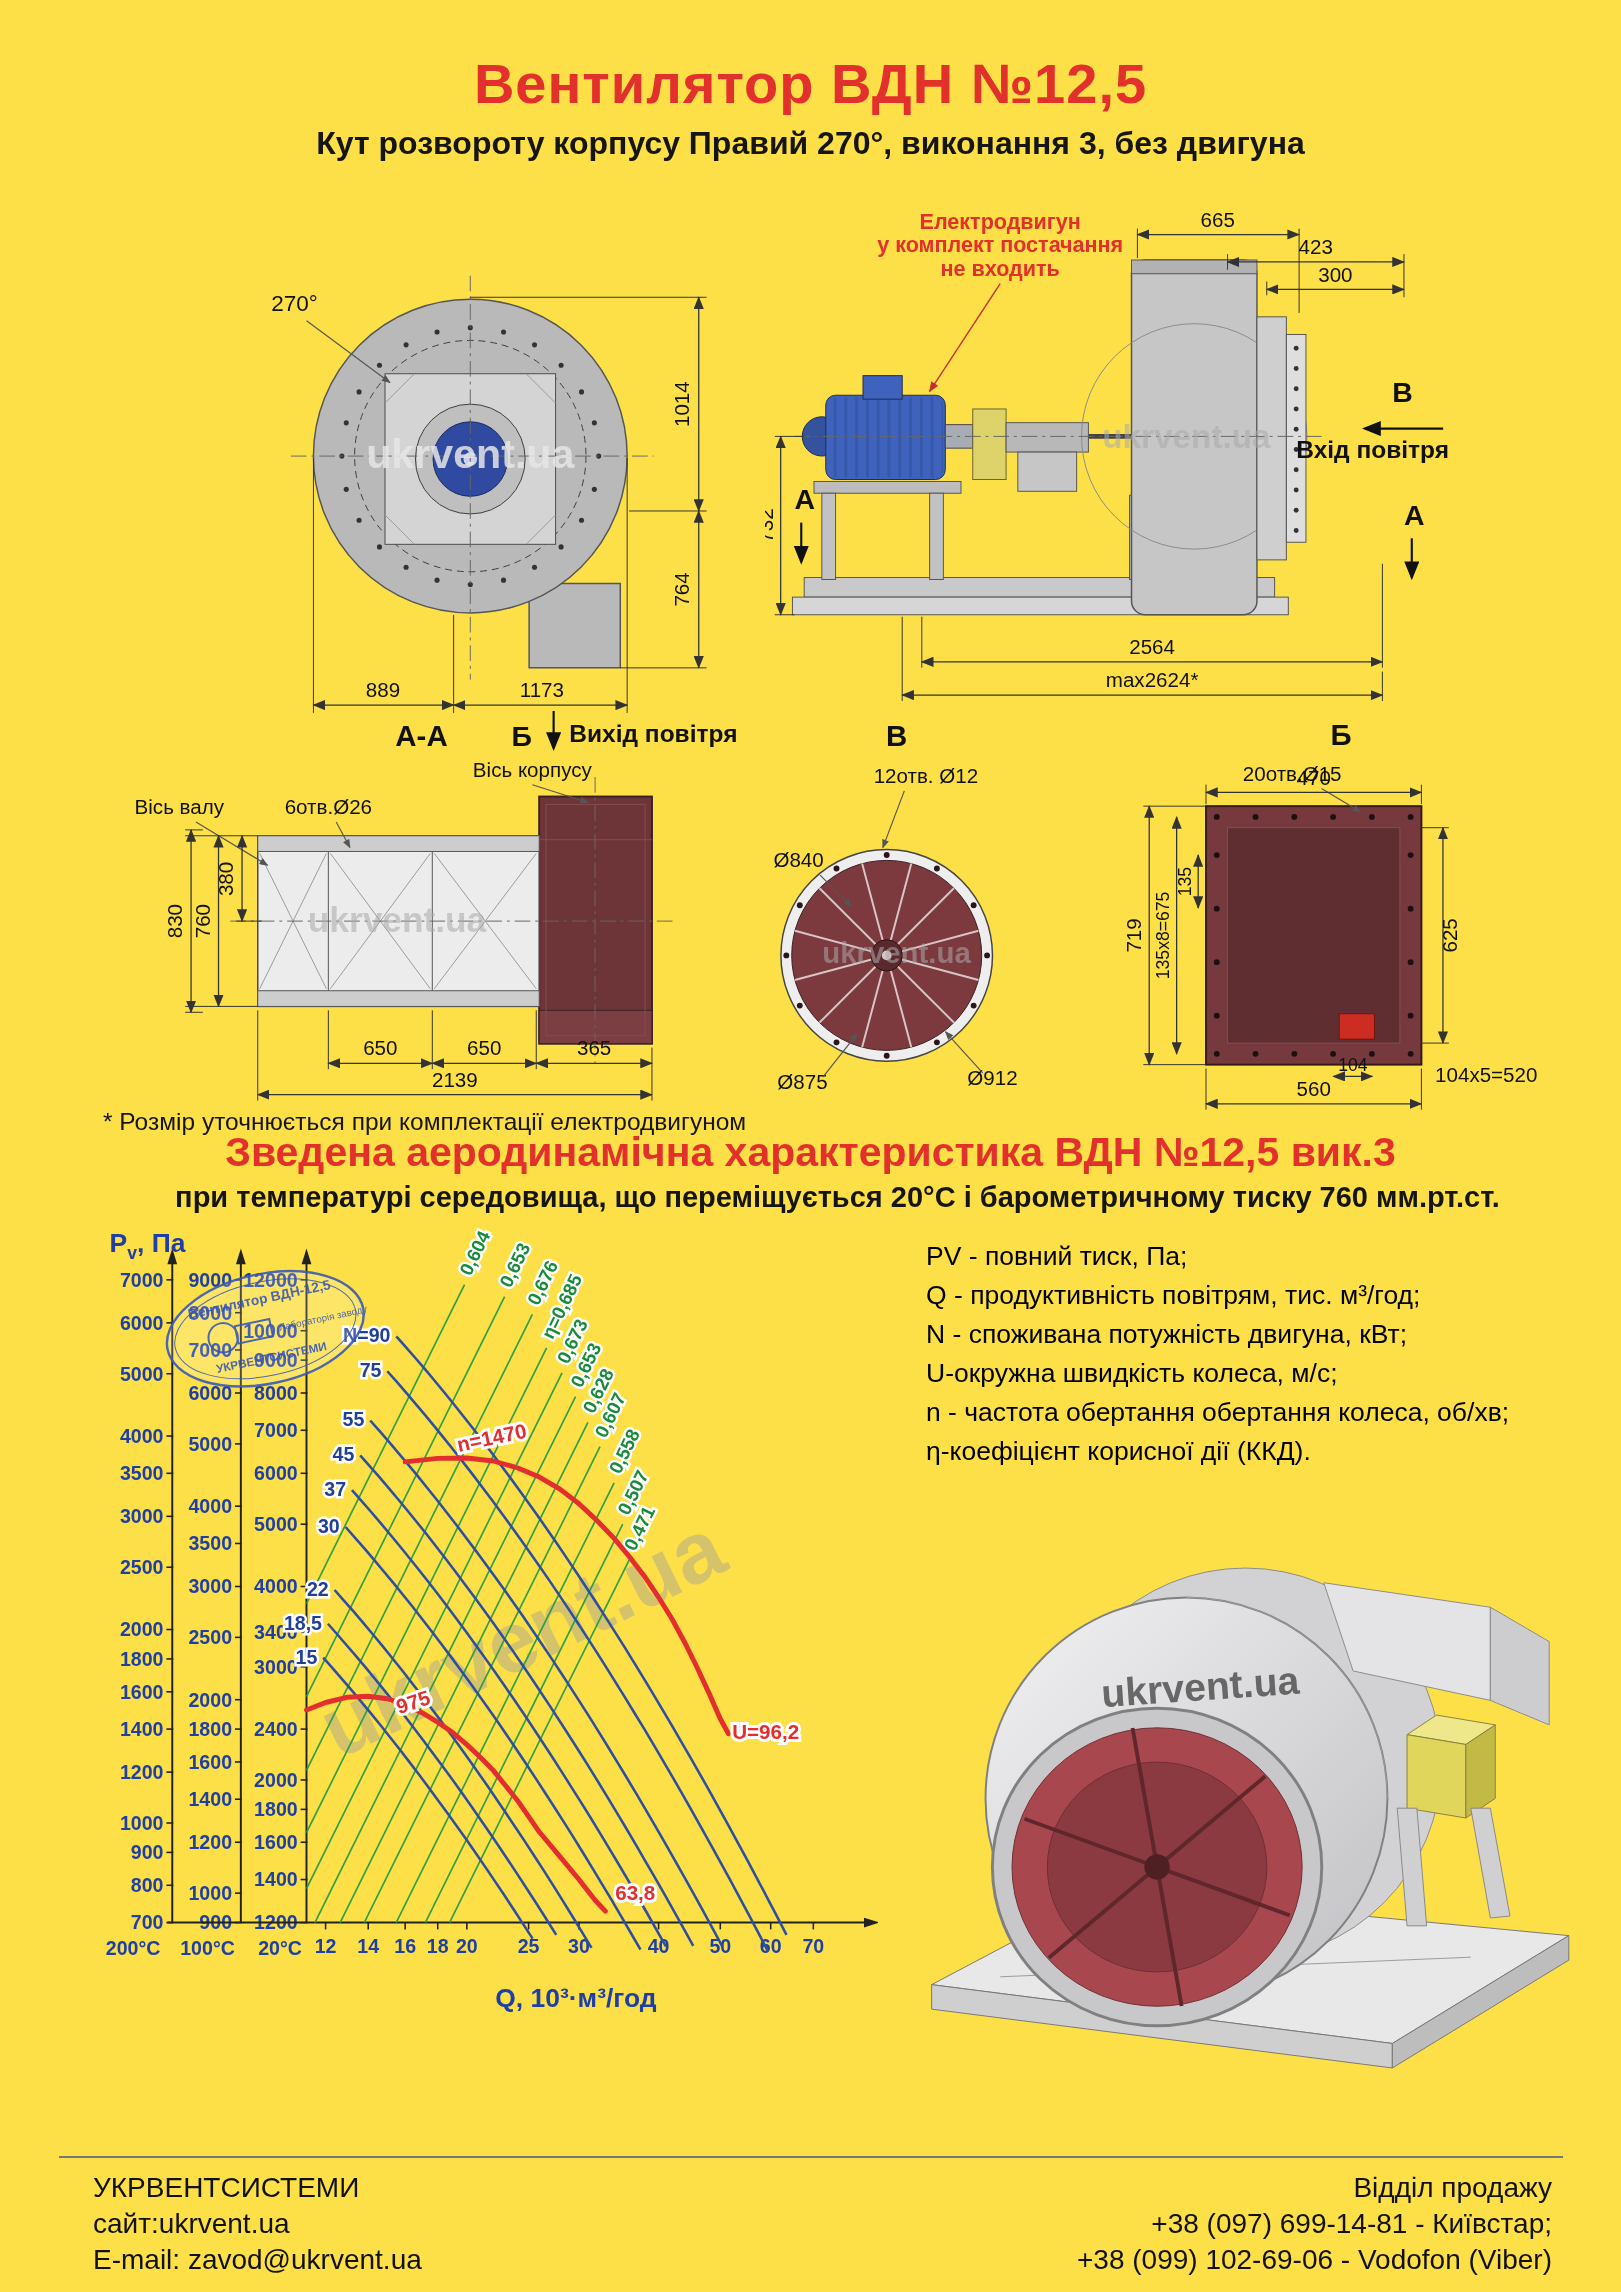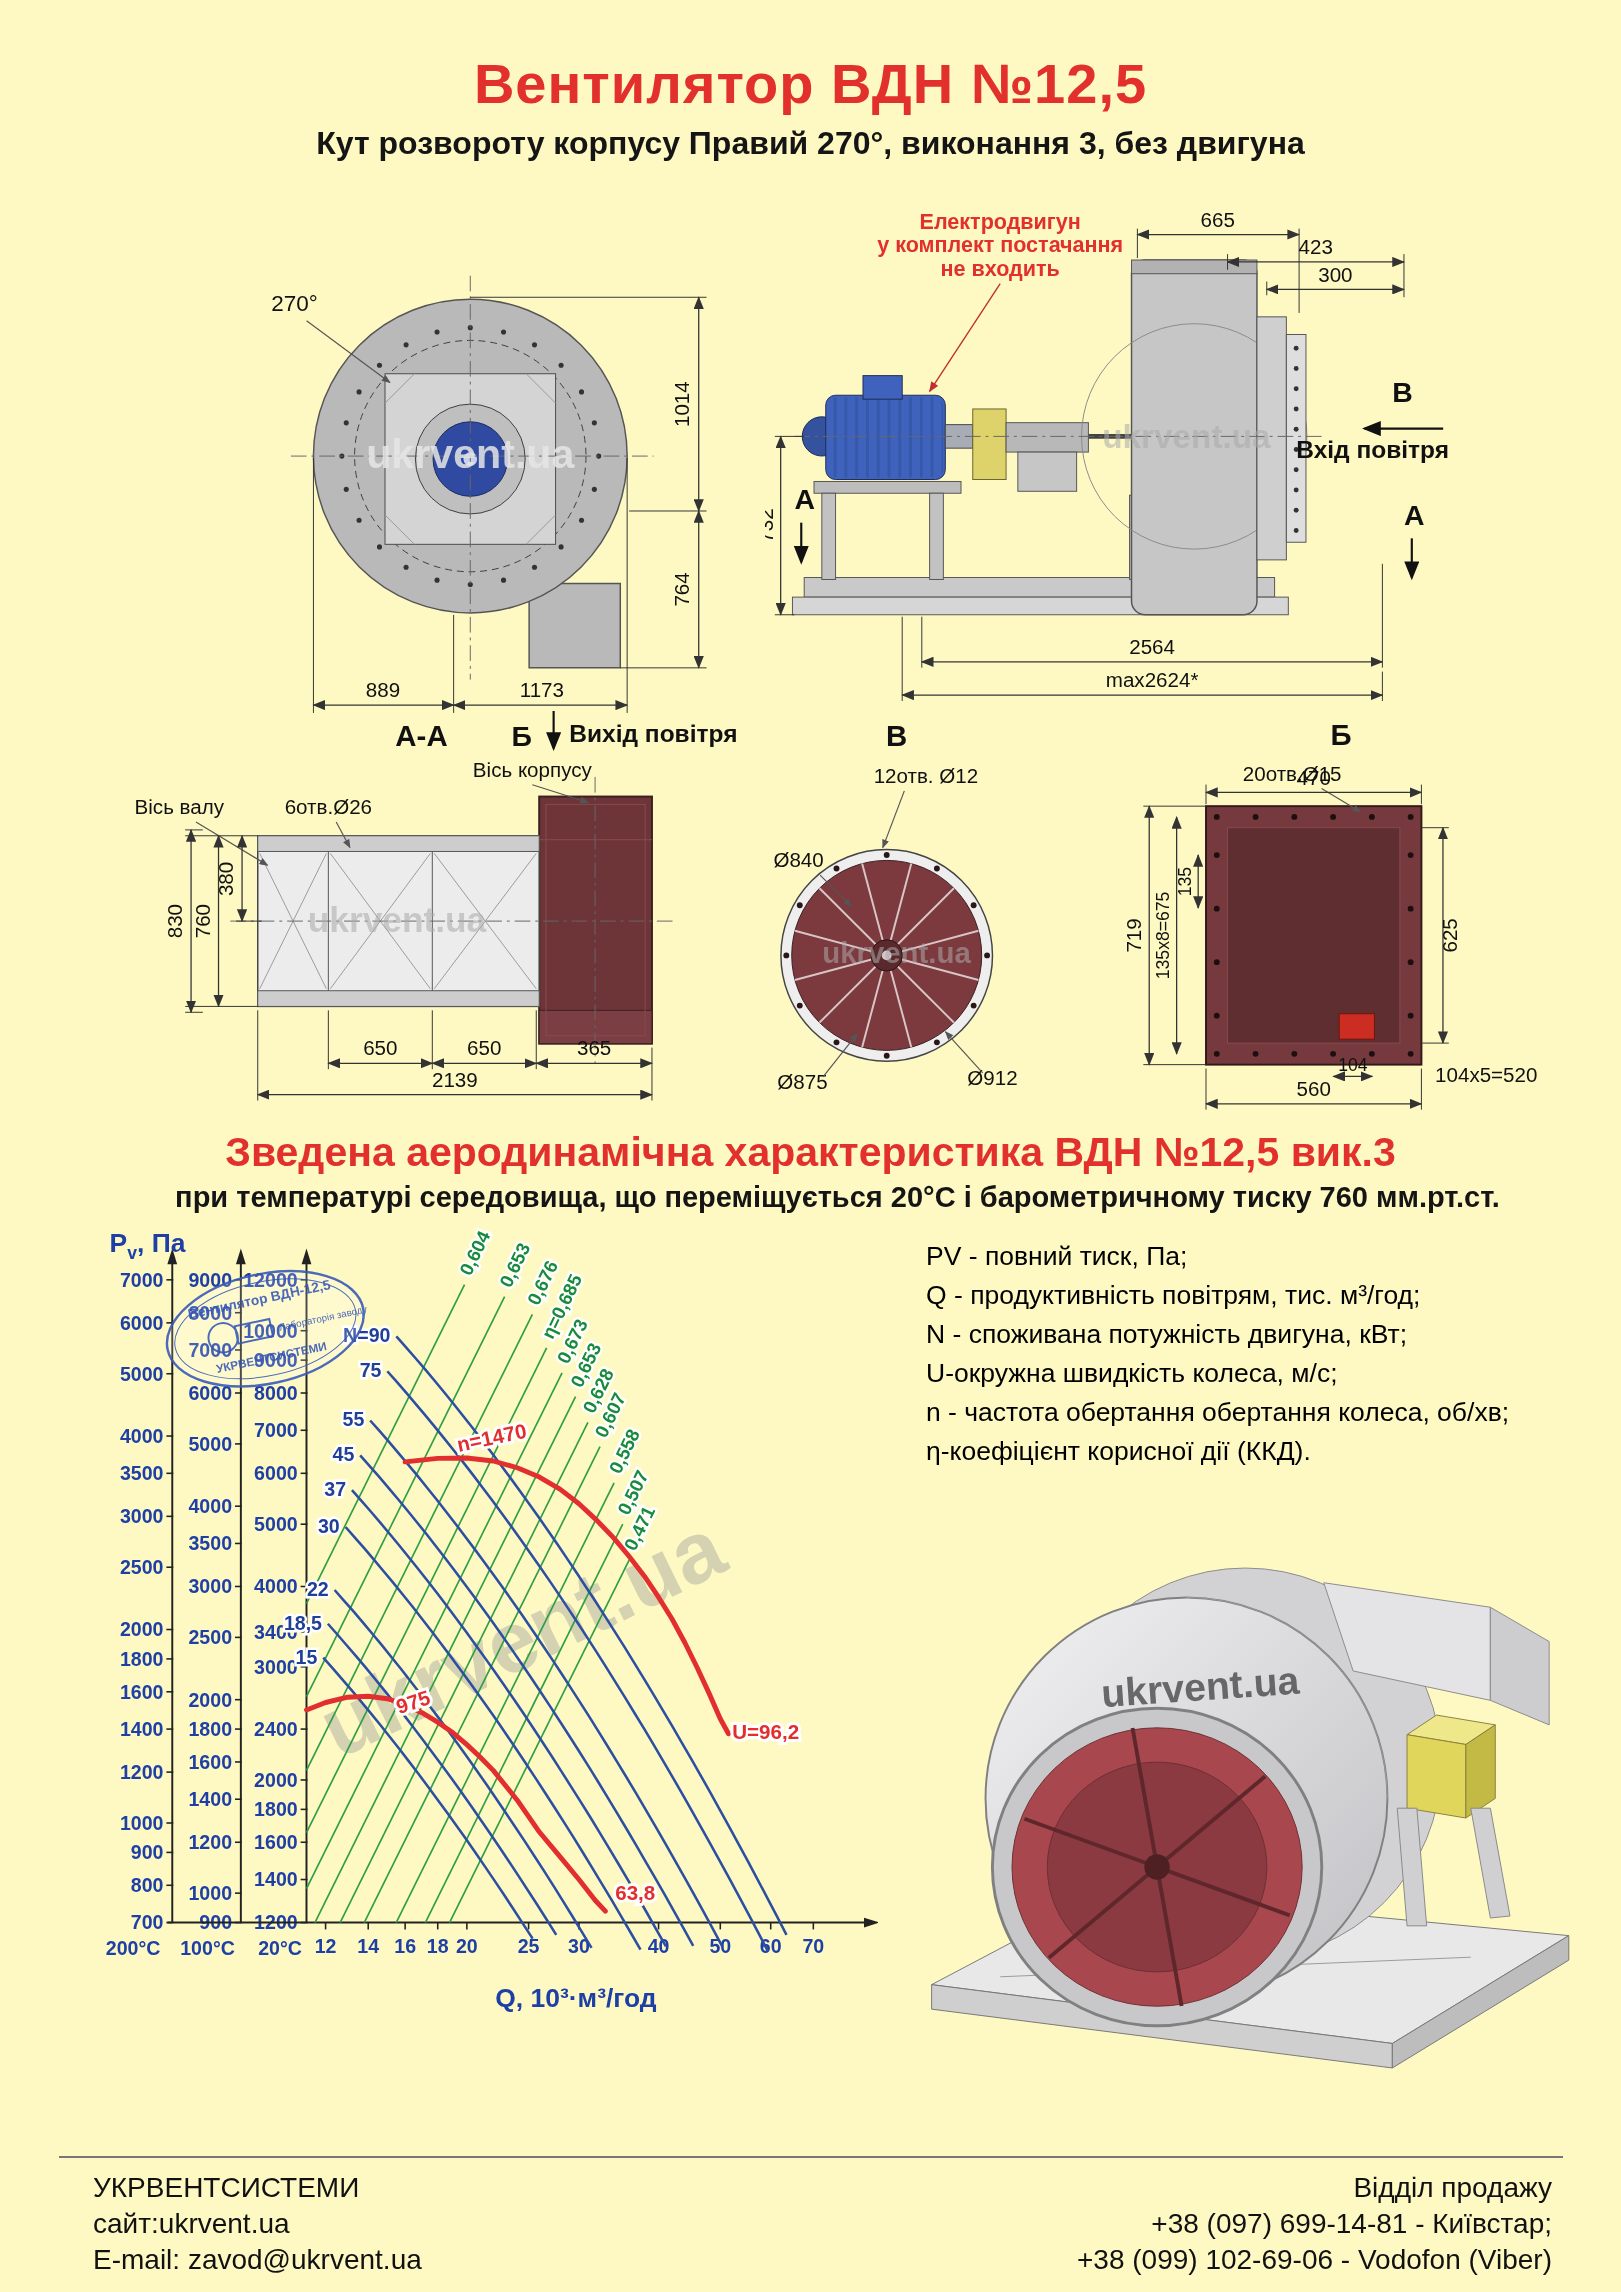--- a/index.html
+++ b/index.html
@@ -1,16 +1,16 @@
 <!DOCTYPE html>
 <html><head>
 <meta charset="utf-8">
 <style>
   html,body{margin:0;padding:0;background:#e9e9e9;font-family:"Liberation Sans",sans-serif;}
-  .page{position:relative;width:1621px;height:2293px;background:#fef9c3;overflow:hidden;margin:0 auto;}
+  .page{position:relative;width:1621px;height:2293px;background:#fde047;overflow:hidden;margin:0 auto;}
   .abs{position:absolute;}
   svg{font-family:"Liberation Sans",sans-serif;}
   .title{top:51px;left:0;width:100%;text-align:center;font-size:56px;font-weight:bold;color:#e2302c;letter-spacing:1px;}
   .subtitle{top:125px;left:0;width:100%;text-align:center;font-size:32px;font-weight:bold;color:#151515;}
   .footnote{left:103px;top:1108px;font-size:24.5px;color:#151515;}
   .heading2{top:1129px;left:0;width:100%;text-align:center;font-size:41px;font-weight:bold;color:#e2302c;}
   .subheading2{top:1181px;left:0;width:100%;text-align:center;font-size:29px;font-weight:bold;color:#151515;padding-left:27px;}
   .legend{left:926px;top:1237px;width:696px;font-size:26.5px;color:#000;line-height:39px;}
   .footer-sep{left:59px;top:2156px;width:1504px;border-top:2px solid #777;}
   .footer-left{left:93px;top:2170px;font-size:28px;color:#111;line-height:36px;}
@@ -411,20 +411,21 @@
       <line class="dl" x1="240" y1="364" x2="280" y2="364"></line>
       <text class="dims" x="260" y="358" text-anchor="middle">104</text>
       <line class="ext" x1="110" y1="356" x2="110" y2="398"></line>
       <line class="ext" x1="330" y1="356" x2="330" y2="398"></line>
       <line class="dl" x1="110" y1="392" x2="330" y2="392"></line>
       <text class="dim" x="220" y="384" text-anchor="middle">560</text>
       <text class="dim" x="344" y="370">104х5=520</text>
     </g>
   </svg>
 
+  <div class="abs footnote">* Розмір уточнюється при комплектації електродвигуном</div>
 
   <div class="abs heading2">Зведена аеродинамічна характеристика ВДН №12,5 вик.3</div>
   <div class="abs subheading2">при температурі середовища, що переміщується 20°С і барометричному тиску 760 мм.рт.ст.</div>
 
   <svg id="aero-chart" class="abs" style="left:74px;top:1223px" width="804" height="872" viewBox="0 0 820 890">
     <text class="wm" x="470" y="450" transform="rotate(-26 470 450)" text-anchor="middle" font-size="88">ukrvent.ua</text>
     <g id="aero-plot">
         <line x1="100" y1="714" x2="100" y2="40" class="ax"></line>
         <path d="M95 42 L100 26 L105 42 Z" class="axhead"></path>
         <line x1="94" y1="58" x2="101" y2="58" class="tick"></line>

